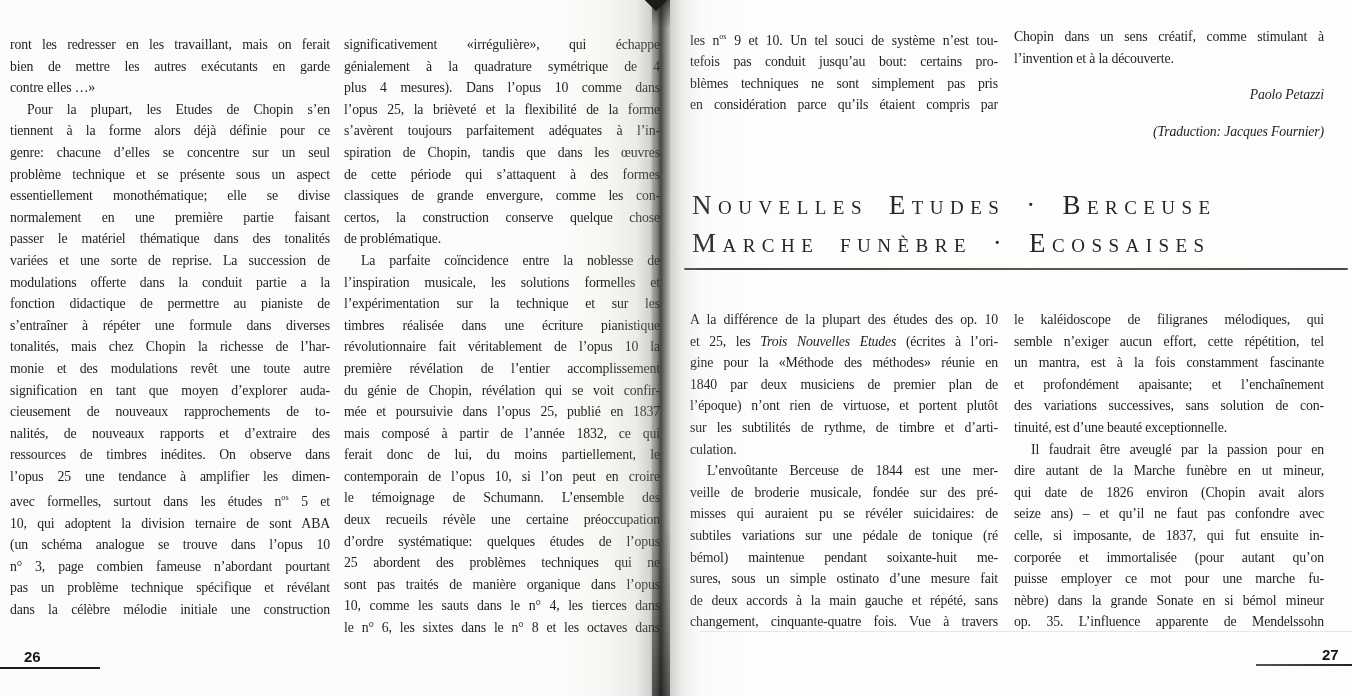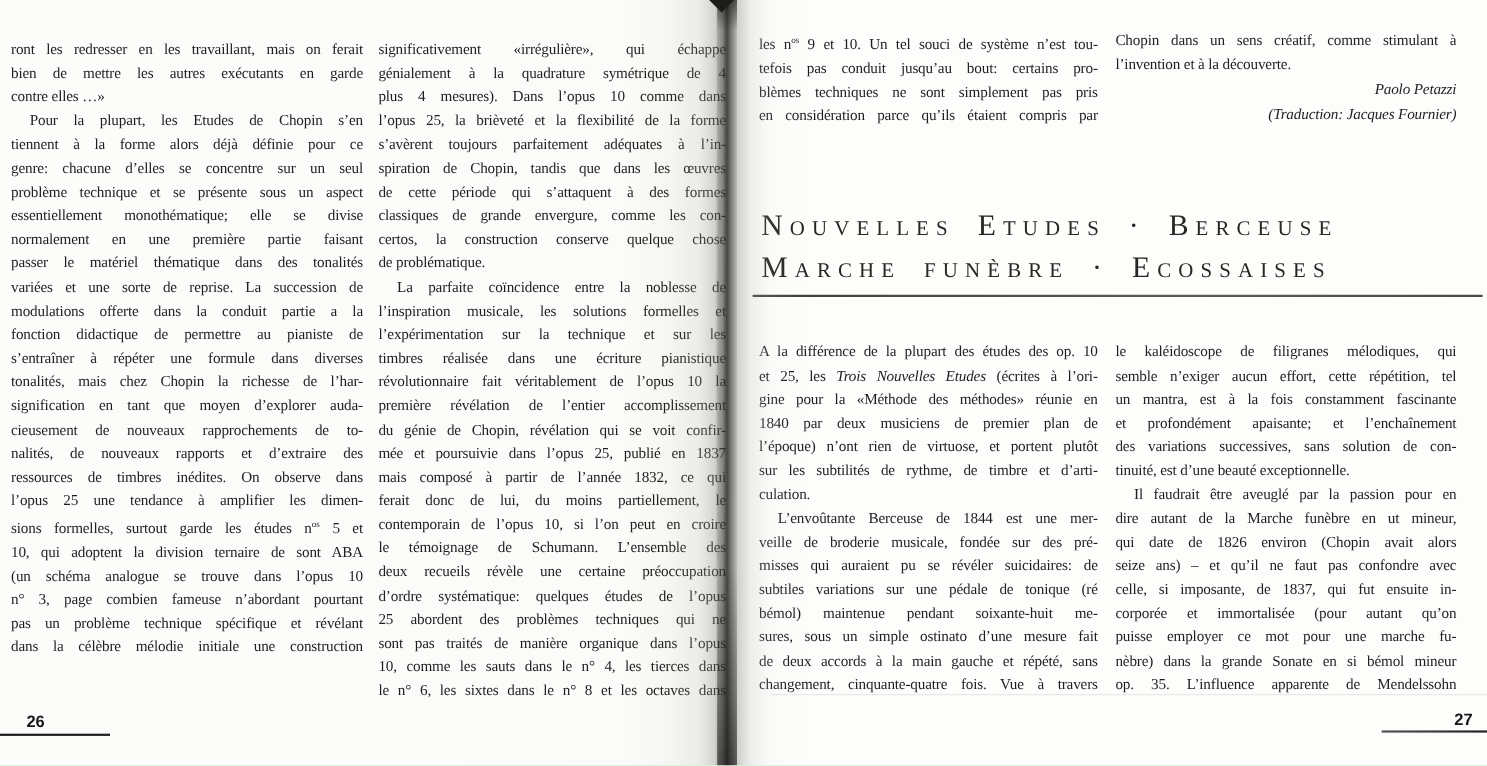--- a/index.html
+++ b/index.html
@@ -1,30 +1,30 @@
 <!DOCTYPE html>
 <html><head>
 <meta charset="utf-8">
 <style>
   html,body{margin:0;padding:0;background:#ffffff;}
   #screen{
     position:relative;width:1352px;height:696px;overflow:hidden;
-    background:#86efac;
+    background:#4d7c0f;
     font-family:"Liberation Serif","DejaVu Serif",serif;
     color:#1e1e1e;
   }
   .page{position:absolute;top:0;height:696px;}
   #page-left{left:0;width:660px;background:linear-gradient(to right,#fcfcfb 0%,#fbfbf9 86%,#f3f3f0 96%,#e9e9e6 100%);}
   #page-right{left:660px;width:692px;background:linear-gradient(to right,#f2f2ef 0%,#fbfbfa 5%,#fdfdfc 12%,#fdfdfc 100%);}
 
   .col{position:absolute;font-size:13.8px;line-height:21.6px;letter-spacing:-0.15px;}
   .line{text-align:justify;text-align-last:justify;white-space:normal;overflow:visible;}
   .line.end{text-align-last:left;}
   .line.ind{text-indent:17px;}
-  .line.sig{text-align:right;text-align-last:right;font-style:italic;margin-top:1px;}
+  .line.sig{text-align:right;text-align-last:right;font-style:italic;margin-top:15px;}
   .it{font-style:italic;}
   .sup{vertical-align:super;font-size:0.6em;letter-spacing:0;}
 
   #l-col1{left:10px;top:34px;width:320px;}
   #l-col2{left:344px;top:34px;width:316px;}
   #r-intro1{left:690px;top:26px;width:308px;}
   #r-intro2{left:1014px;top:26px;width:310px;}
   #r-col1{left:690px;top:309px;width:308px;}
   #r-col2{left:1014px;top:309px;width:310px;}
 
@@ -83,26 +83,27 @@
         <div class="line">genre: chacune d’elles se concentre sur un seul</div>
         <div class="line">problème technique et se présente sous un aspect</div>
         <div class="line">essentiellement monothématique; elle se divise</div>
         <div class="line">normalement en une première partie faisant</div>
         <div class="line">passer le matériel thématique dans des tonalités</div>
         <div class="line">variées et une sorte de reprise. La succession de</div>
         <div class="line">modulations offerte dans la conduit partie a la</div>
         <div class="line">fonction didactique de permettre au pianiste de</div>
         <div class="line">s’entraîner à répéter une formule dans diverses</div>
         <div class="line">tonalités, mais chez Chopin la richesse de l’har-</div>
+        <div class="line">monie et des modulations revêt une toute autre</div>
         <div class="line">signification en tant que moyen d’explorer auda-</div>
         <div class="line">cieusement de nouveaux rapprochements de to-</div>
         <div class="line">nalités, de nouveaux rapports et d’extraire des</div>
         <div class="line">ressources de timbres inédites. On observe dans</div>
         <div class="line">l’opus 25 une tendance à amplifier les dimen-</div>
-        <div class="line"><span>sions formelles, surtout garde les études n</span><span class="sup">os</span><span> 5 et</span></div>
+        <div class="line"><span>avec formelles, surtout dans les études n</span><span class="sup">os</span><span> 5 et</span></div>
         <div class="line">10, qui adoptent la division ternaire de sont ABA</div>
         <div class="line">(un schéma analogue se trouve dans l’opus 10</div>
         <div class="line">n° 3, page combien fameuse n’abordant pourtant</div>
         <div class="line">pas un problème technique spécifique et révélant</div>
         <div class="line">dans la célèbre mélodie initiale une construction</div>
       </div>
     <div id="l-col2" class="col">
         <div class="line">significativement «irrégulière», qui échappe</div>
         <div class="line">génialement à la quadrature symétrique de 4</div>
         <div class="line">plus 4 mesures). Dans l’opus 10 comme dans</div>

